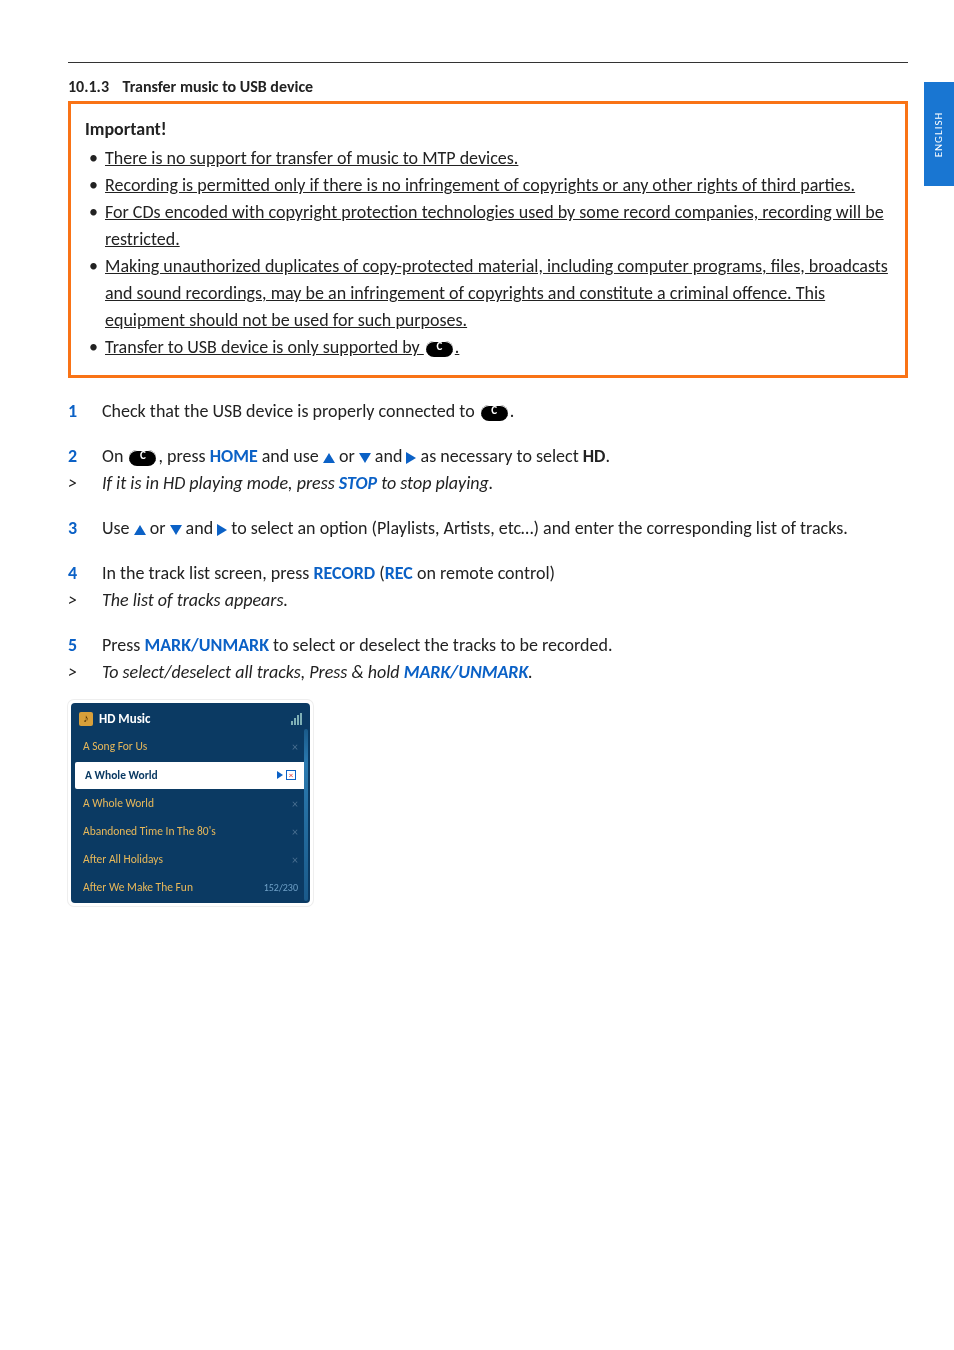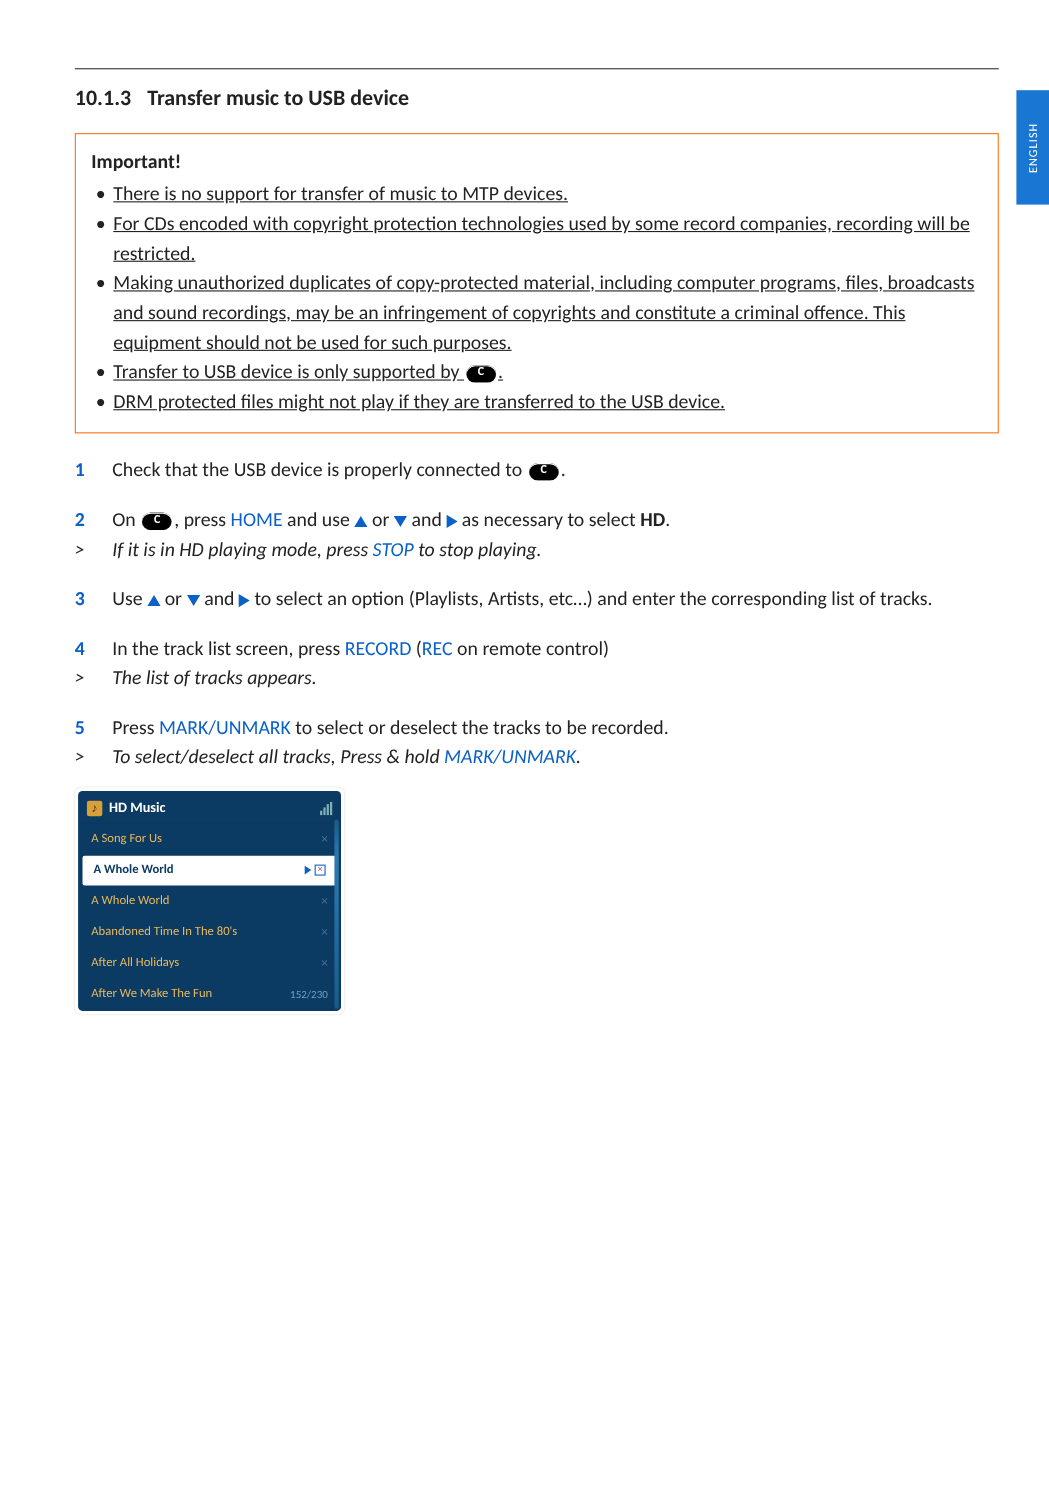--- a/index.html
+++ b/index.html
@@ -1,33 +1,33 @@
 <!DOCTYPE html>
 <html><head>
 <meta charset="utf-8">
 <style>
   * { box-sizing: border-box; margin: 0; padding: 0; }
   html, body { width: 954px; height: 1350px; background: #fff; font-family: "Gill Sans", "Gill Sans MT", Calibri, Arial, sans-serif; color: #222; }
   .page { position: relative; width: 954px; height: 1350px; padding: 62px 46px 40px 68px; }
   .top-rule { border-top: 1.2px solid #333; margin: 0 0 14px 0; }
-  .section-title { font-weight: bold; font-size: 20px; margin-bottom: 20px; }
+  .section-title { font-weight: bold; font-size: 16px; margin-bottom: 5px; }
   .section-number { display: inline-block; margin-right: 10px; }
-  .important-box { border: 1px solid #f97316; padding: 12px 14px 14px 14px; font-size: 18px; line-height: 1.5; margin-bottom: 20px; }
+  .important-box { border: 3px solid #f97316; padding: 12px 14px 14px 14px; font-size: 18px; line-height: 1.5; margin-bottom: 20px; }
   .important-box .heading { font-weight: bold; margin-bottom: 2px; }
   .important-box ul { list-style: none; padding-left: 0; text-decoration: underline; }
   .important-box li { position: relative; padding-left: 20px; }
   .important-box li::before { content: "•"; position: absolute; left: 4px; top: 0; }
   .badge-c { display:inline-flex; align-items:center; justify-content:center; width:27px; height:16px; background:#000; color:#fff; font-weight:bold; font-size:11px; border-radius:8px; vertical-align:middle; padding-bottom:1px; margin:0 2px; border-bottom:2px solid #000; box-shadow:0 1px 0 #fff inset; }
   .steps { font-size: 18px; line-height: 1.5; }
   .step-row { display:flex; gap:18px; margin-top: 18px; }
   .step-row.sub { margin-top: 0; font-style: italic; }
   .step-num { width: 16px; font-weight: bold; color:#0b61c6; flex:0 0 16px; }
   .step-num.gt { color:#222; font-weight:normal; }
   .step-body { flex:1; }
-  .blue-bold { color:#0b61c6; font-weight:normal; }
+  .blue-bold { color:#0b61c6; font-weight:bold; }
   .tri { display:inline-block; vertical-align:middle; }
   .tri-up { width:0; height:0; border-left:6px solid transparent; border-right:6px solid transparent; border-bottom:10px solid #0b61c6; }
   .tri-down{ width:0; height:0; border-left:6px solid transparent; border-right:6px solid transparent; border-top:10px solid #0b61c6; }
   .tri-right{ width:0; height:0; border-top:6px solid transparent; border-bottom:6px solid transparent; border-left:10px solid #0b61c6; }
   .bold { font-weight:bold; }
 
   
   .lang-tab { position:absolute; top:82px; right:0; width:30px; height:104px; background:#1976d2; color:#fff; display:flex; align-items:center; justify-content:center; }
   .lang-tab span { transform: rotate(-90deg); font-size:11px; letter-spacing:1px; }
 
@@ -67,26 +67,26 @@
 
   <div class="section-title">
     <span class="section-number">10.1.3</span>
     <span>Transfer music to USB device</span>
   </div>
 
   <div class="important-box">
     <div class="heading">Important!</div>
     <ul>
       <li><span>There is no support for transfer of music to MTP devices.</span></li>
+      <li><span>Recording is permitted only if there is no infringement of copyrights or any other rights of third parties.</span></li>
       <li><span>For CDs encoded with copyright protection technologies used by some record companies, recording will be restricted.</span></li>
       <li><span>Making unauthorized duplicates of copy-protected material, including computer programs, files, broadcasts and sound recordings, may be an infringement of copyrights and constitute a criminal offence. This equipment should not be used for such purposes.</span></li>
       <li>
         <span>Transfer to USB device is only supported by </span><span class="badge-c">C</span><span>.</span>
       </li>
-      <li><span>DRM protected files might not play if they are transferred to the USB device.</span></li>
     </ul>
   </div>
 
   <div class="steps">
 
     <div class="step-row">
       <div class="step-num">1</div>
       <div class="step-body">
         <span>Check that the USB device is properly connected to </span><span class="badge-c">C</span><span>.</span>
       </div>

